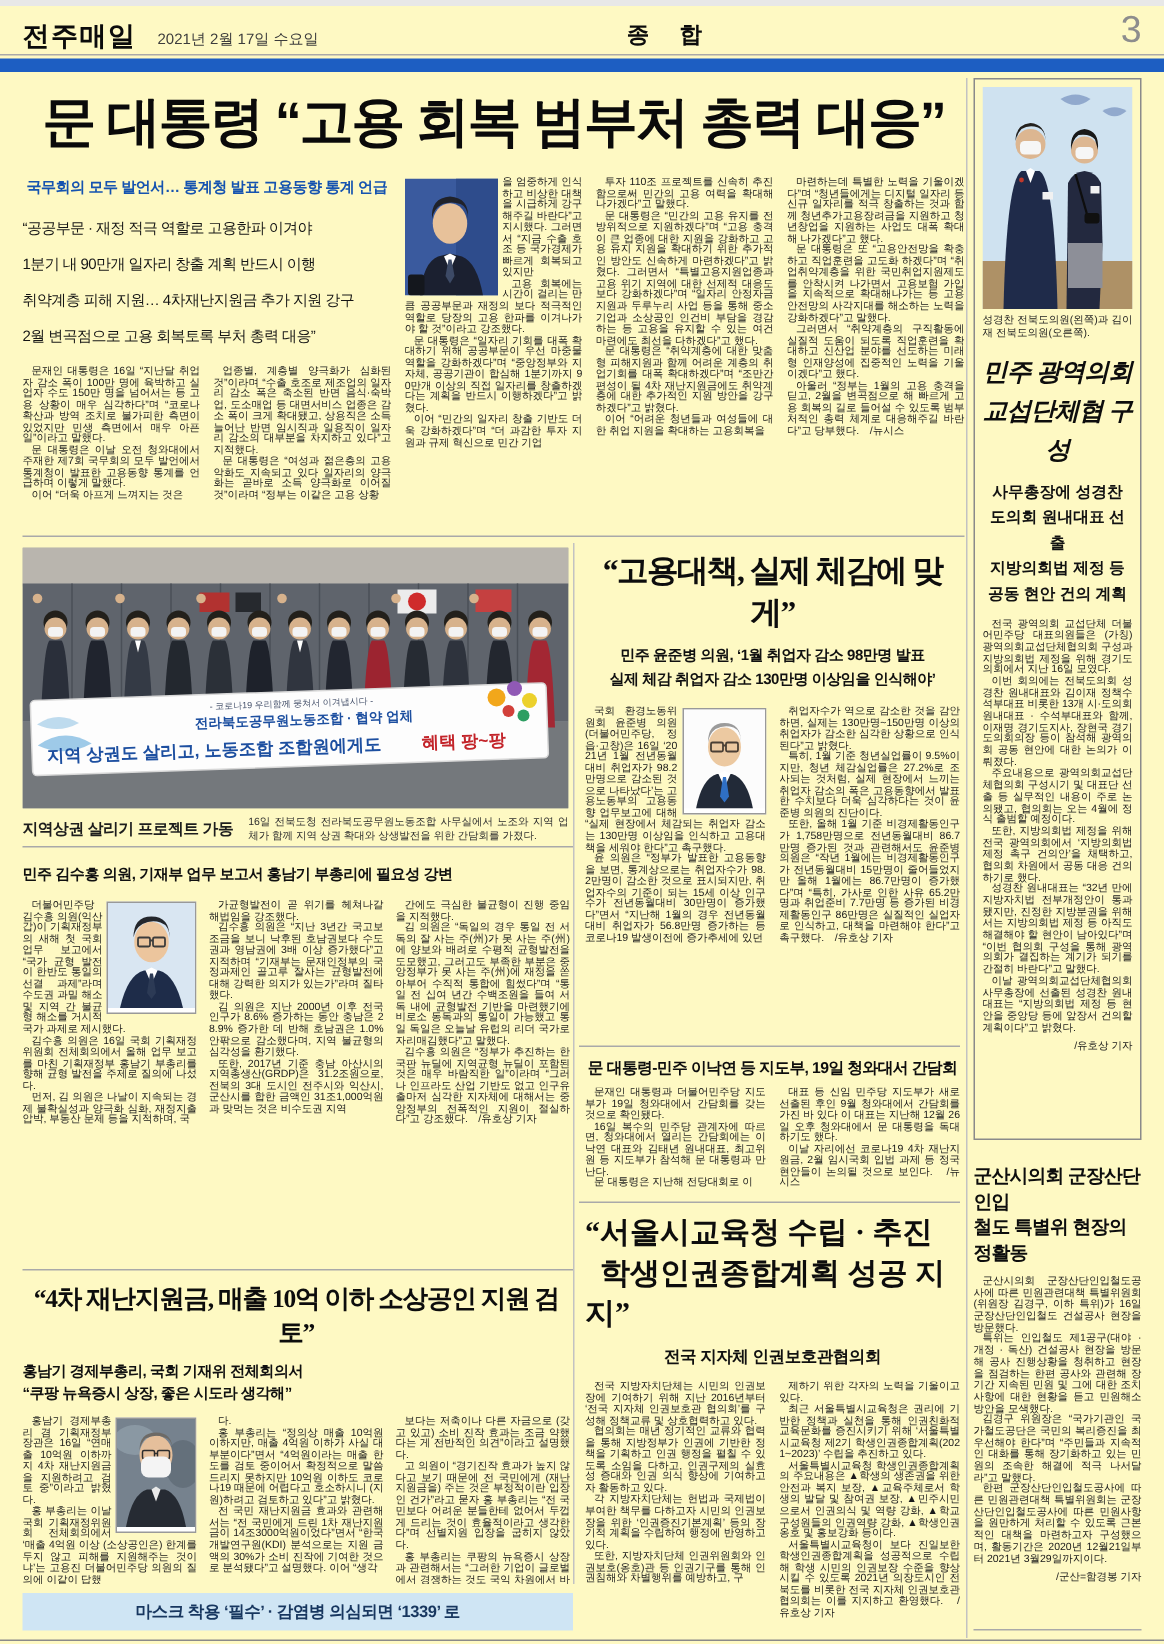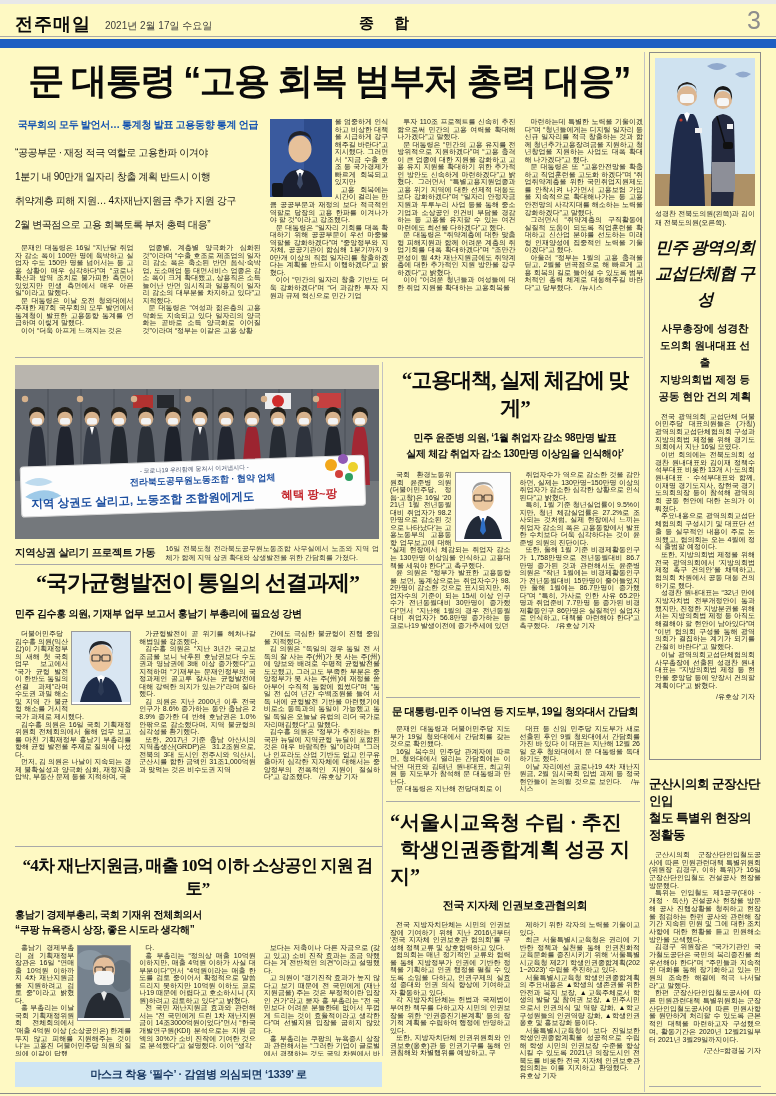--- a/index.html
+++ b/index.html
@@ -3,21 +3,21 @@
 <meta charset="utf-8">
 <style>
   html,body{margin:0;padding:0;background:#e8e8e8;}
   .page{position:relative;width:776px;height:1096px;background:#fef9c3;overflow:hidden;
         font-family:"Liberation Sans",sans-serif;color:#1a1a1a;margin:4px auto;}
   .hline{position:absolute;height:1px;background:#a9a9a9;}
   .vline{position:absolute;width:1px;background:#c2c2c2;}
   
   .masthead{position:absolute;top:8px;left:15px;font-size:18px;font-weight:900;letter-spacing:1px;color:#0b0b0b;}
   .pdate{position:absolute;top:15px;left:105px;font-size:10px;color:#3c3c3c;}
-  .section{position:absolute;top:10px;left:300px;width:176px;text-align:center;font-size:15px;font-weight:800;letter-spacing:8px;color:#0b0b0b;}
+  .section{position:absolute;top:10px;left:300px;width:176px;text-align:right;font-size:15px;font-weight:800;letter-spacing:8px;color:#0b0b0b;}
   .pageno{position:absolute;top:2px;right:15px;font-size:25px;color:#8d8d8d;font-weight:400;}
   .bluebar{position:absolute;top:35px;left:0;width:776px;height:9px;background:#1d5ec2;}
   
   .main-headline{position:absolute;top:56px;left:15px;width:628px;margin:0;font-size:36px;line-height:1.15;
         font-weight:900;text-align:center;letter-spacing:-1.5px;color:#0a0a0a;}
   
   .top-article{position:absolute;top:114px;left:15px;width:628px;height:234px;display:grid;
         grid-template-columns:repeat(5,1fr);grid-template-rows:126px auto;column-gap:9px;overflow:hidden;}
   .cellA{grid-column:1/3;grid-row:1;}
   .kicker{font-size:10px;font-weight:800;color:#1553b0;text-align:center;margin-bottom:9px;letter-spacing:-0.3px;}
@@ -344,21 +344,20 @@
 
       <p class="para">제하기 위한 각자의 노력을 기울이고 있다.</p>
           <p class="para">최근 서울특별시교육청은 권리에 기반한 정책과 실천을 통해 인권친화적 교육문화를 증진시키기 위해 ‘서울특별시교육청 제2기 학생인권종합계획(2021~2023)’ 수립을 추진하고 있다.</p>
           <p class="para">서울특별시교육청 학생인권종합계획의 주요내용은 ▲학생의 생존권을 위한 안전과 복지 보장, ▲교육주체로서 학생의 발달 및 참여권 보장, ▲민주시민으로서 인권의식 및 역량 강화, ▲학교 구성원들의 인권역량 강화, ▲학생인권 옹호 및 홍보강화 등이다.</p>
           <p class="para">서울특별시교육청이 보다 진일보한 학생인권종합계획을 성공적으로 수립해 학생 시민의 인권보장 수준을 향상시킬 수 있도록 2021년 의장도시인 전북도를 비롯한 전국 지자체 인권보호관 협의회는 이를 지지하고 환영했다.　/유호상 기자</p>
         </div>
     </div>
   </section>
 
   <section class="kim">
-    <h2 class="serifhead">“국가균형발전이 통일의 선결과제”</h2>
     <div class="art-sub">민주 김수흥 의원, 기재부 업무 보고서 홍남기 부총리에 필요성 강변</div>
     <div class="cols3">
       <div class="bcol">
         <span class="portrait">
           <svg width="58" height="70" viewBox="0 0 58 70">
             <rect width="58" height="70" fill="#d9e6f2"></rect>
             <ellipse cx="29" cy="26" rx="11.5" ry="13.5" fill="#ecc59d"></ellipse>
             <path d="M17 23 Q17 9 29 9 Q41 9 41 23 Q41 15 35 13 Q29 11 23 14 Q18 17 17 23 Z" fill="#23262c"></path>
             <g stroke="#3c3c3c" stroke-width="1.2" fill="none">
               <rect x="20" y="23" width="8" height="6" rx="1"></rect>

